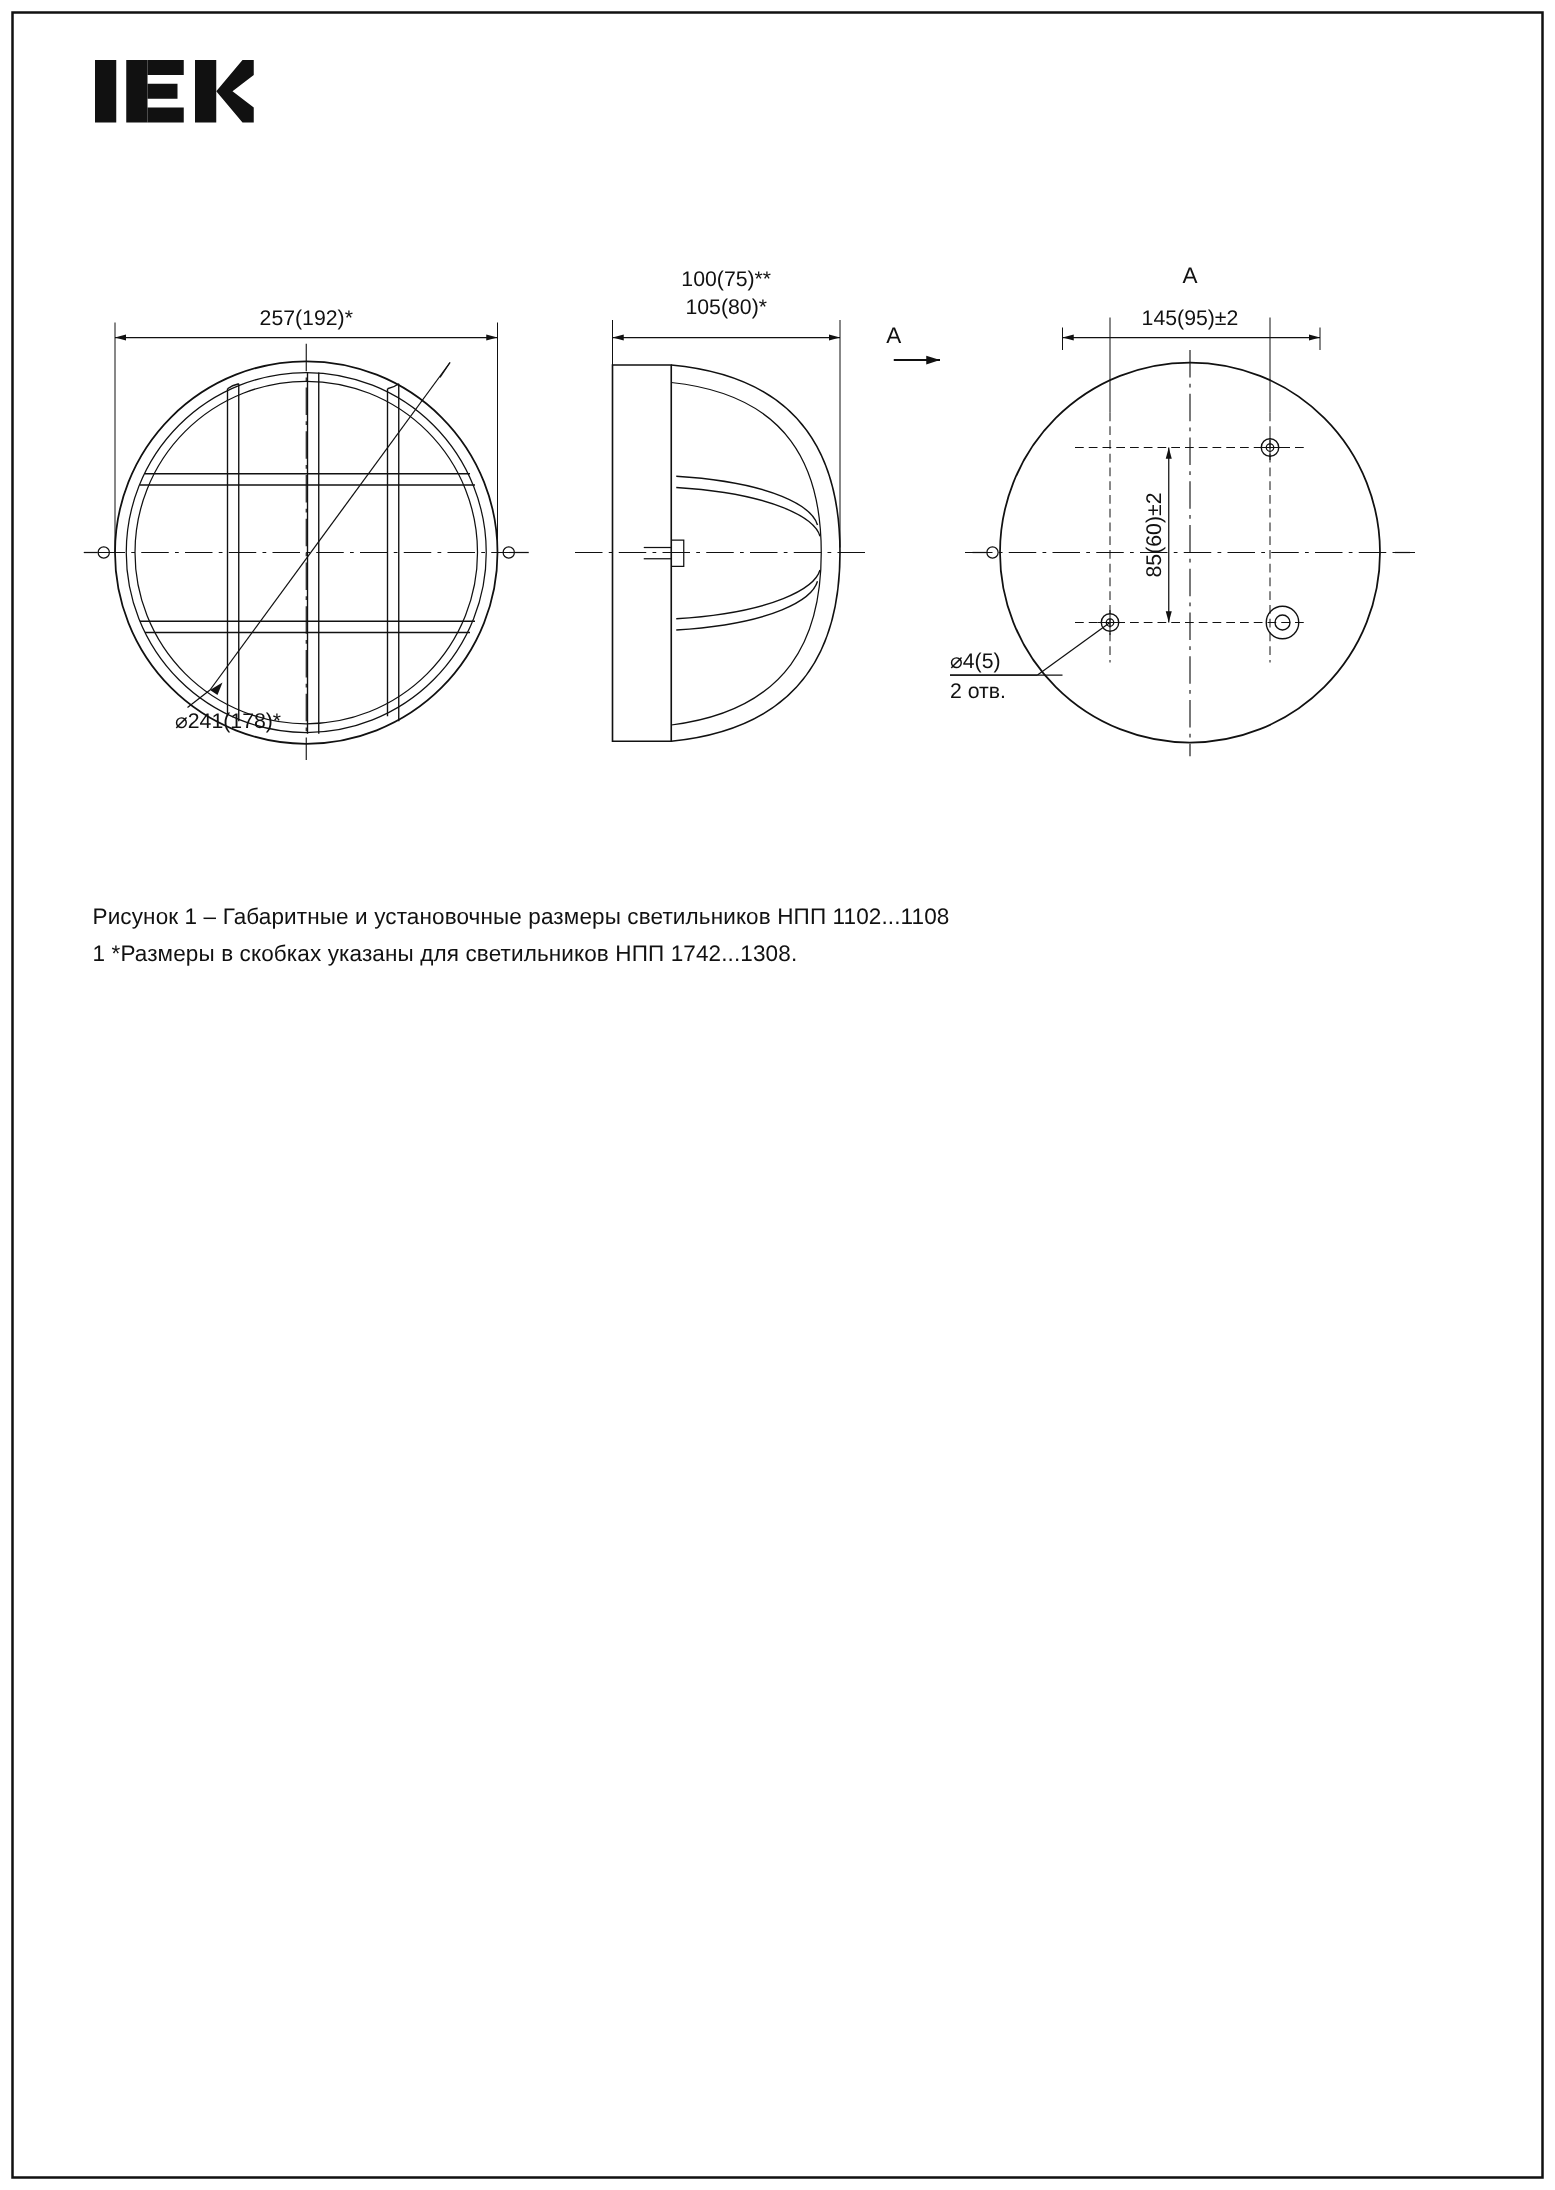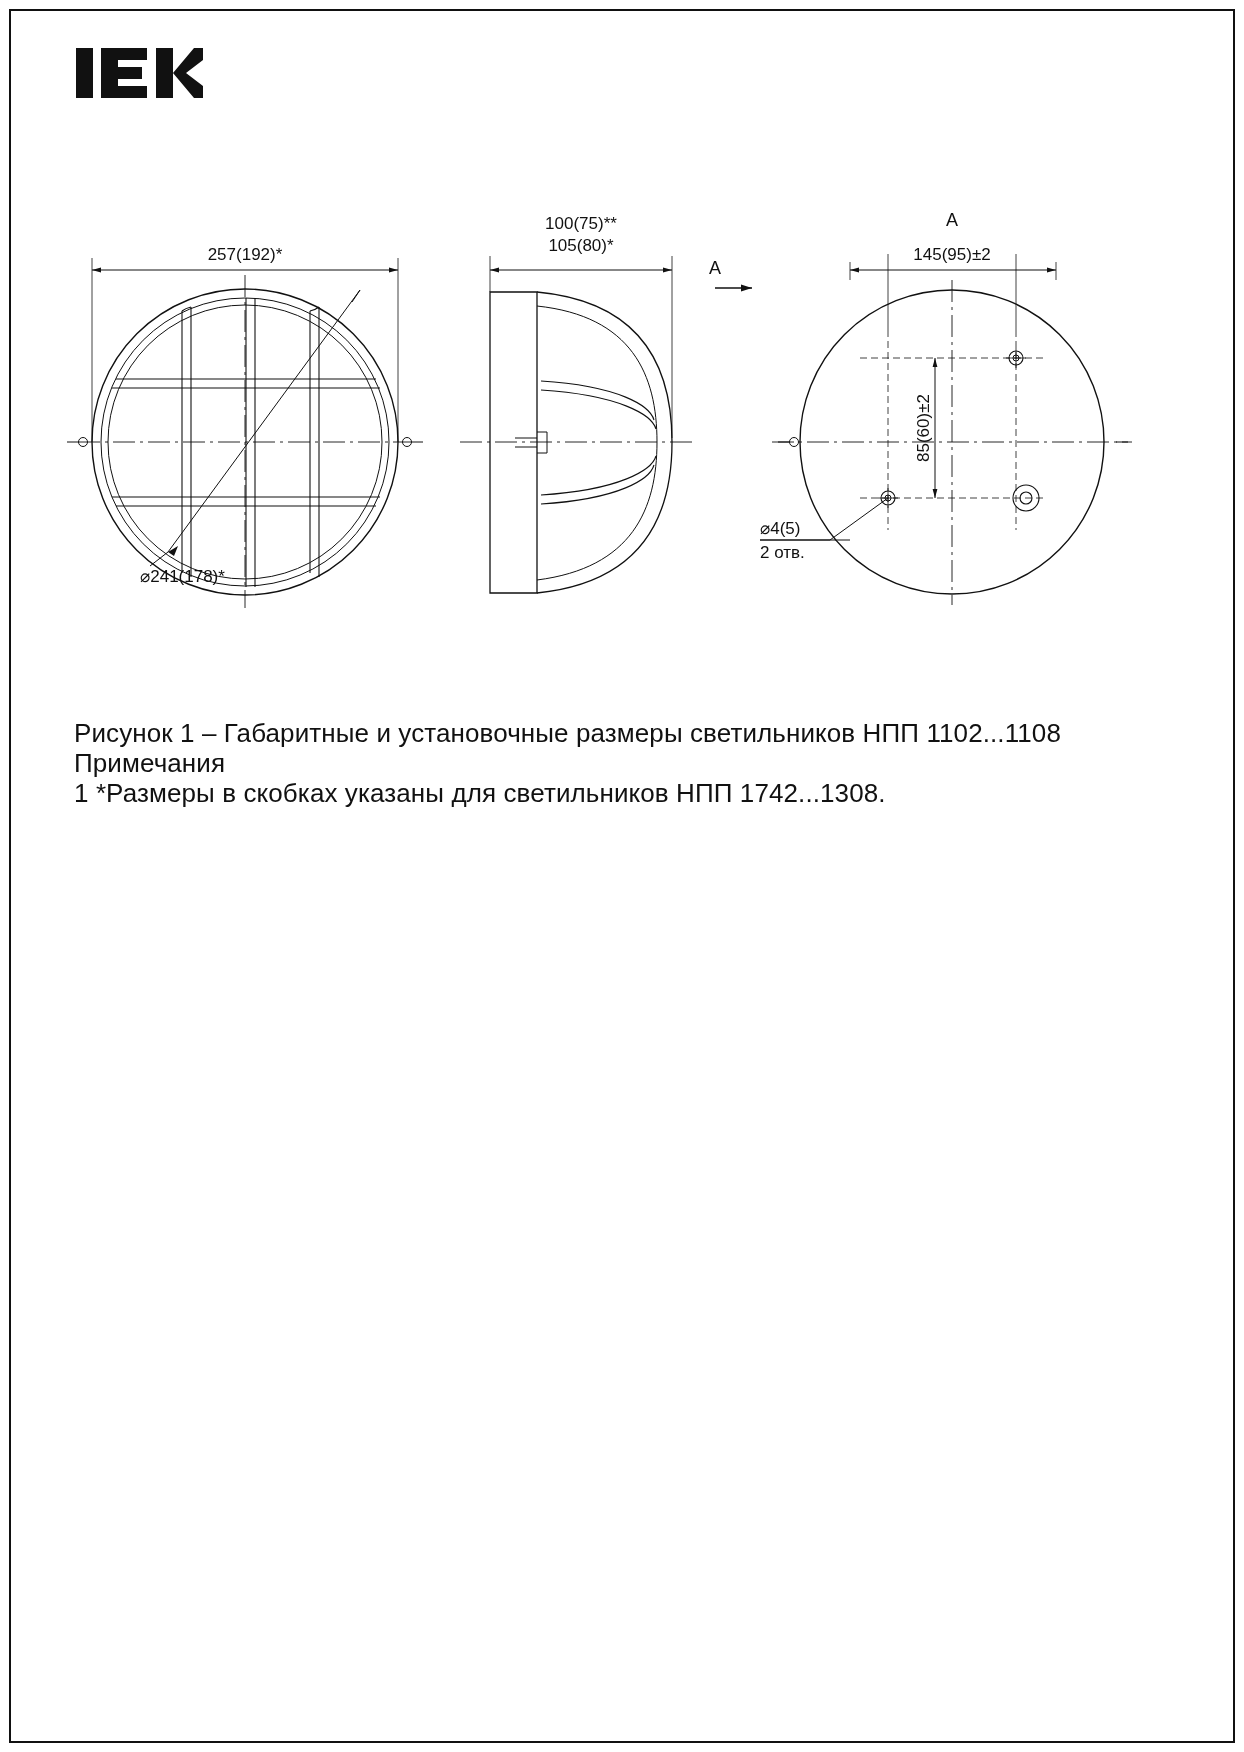--- a/index.html
+++ b/index.html
@@ -42,21 +42,21 @@
     width: 1080px;
     height: 420px;
   }
   #caption {
     position: absolute;
     left: 74px;
     top: 718px;
     width: 1040px;
   }
   .cap-line {
-    font-size: 26px;
+    font-size: 18px;
     line-height: 30px;
     letter-spacing: 0.1px;
     color: #111111;
     white-space: pre;
   }
 </style>
 </head>
 <body>
 
 <div id="page">
@@ -231,17 +231,16 @@
         <text x="892" y="50" text-anchor="middle">145(95)±2</text>
         <text x="869" y="218" text-anchor="middle" transform="rotate(-90 869 218)">85(60)±2</text>
         <text x="700" y="324" text-anchor="start">⌀4(5)</text>
         <text x="700" y="348" text-anchor="start">2 отв.</text>
       </g>
     </svg>
   </div>
 
   <div id="caption">
     <div class="cap-line">Рисунок 1 – Габаритные и установочные размеры светильников НПП 1102...1108</div>
-    <div class="cap-line">Примечания</div>
     <div class="cap-line">1 *Размеры в скобках указаны для светильников НПП 1742...1308.</div>
   </div>
 
 </div>
 
 </body></html>

